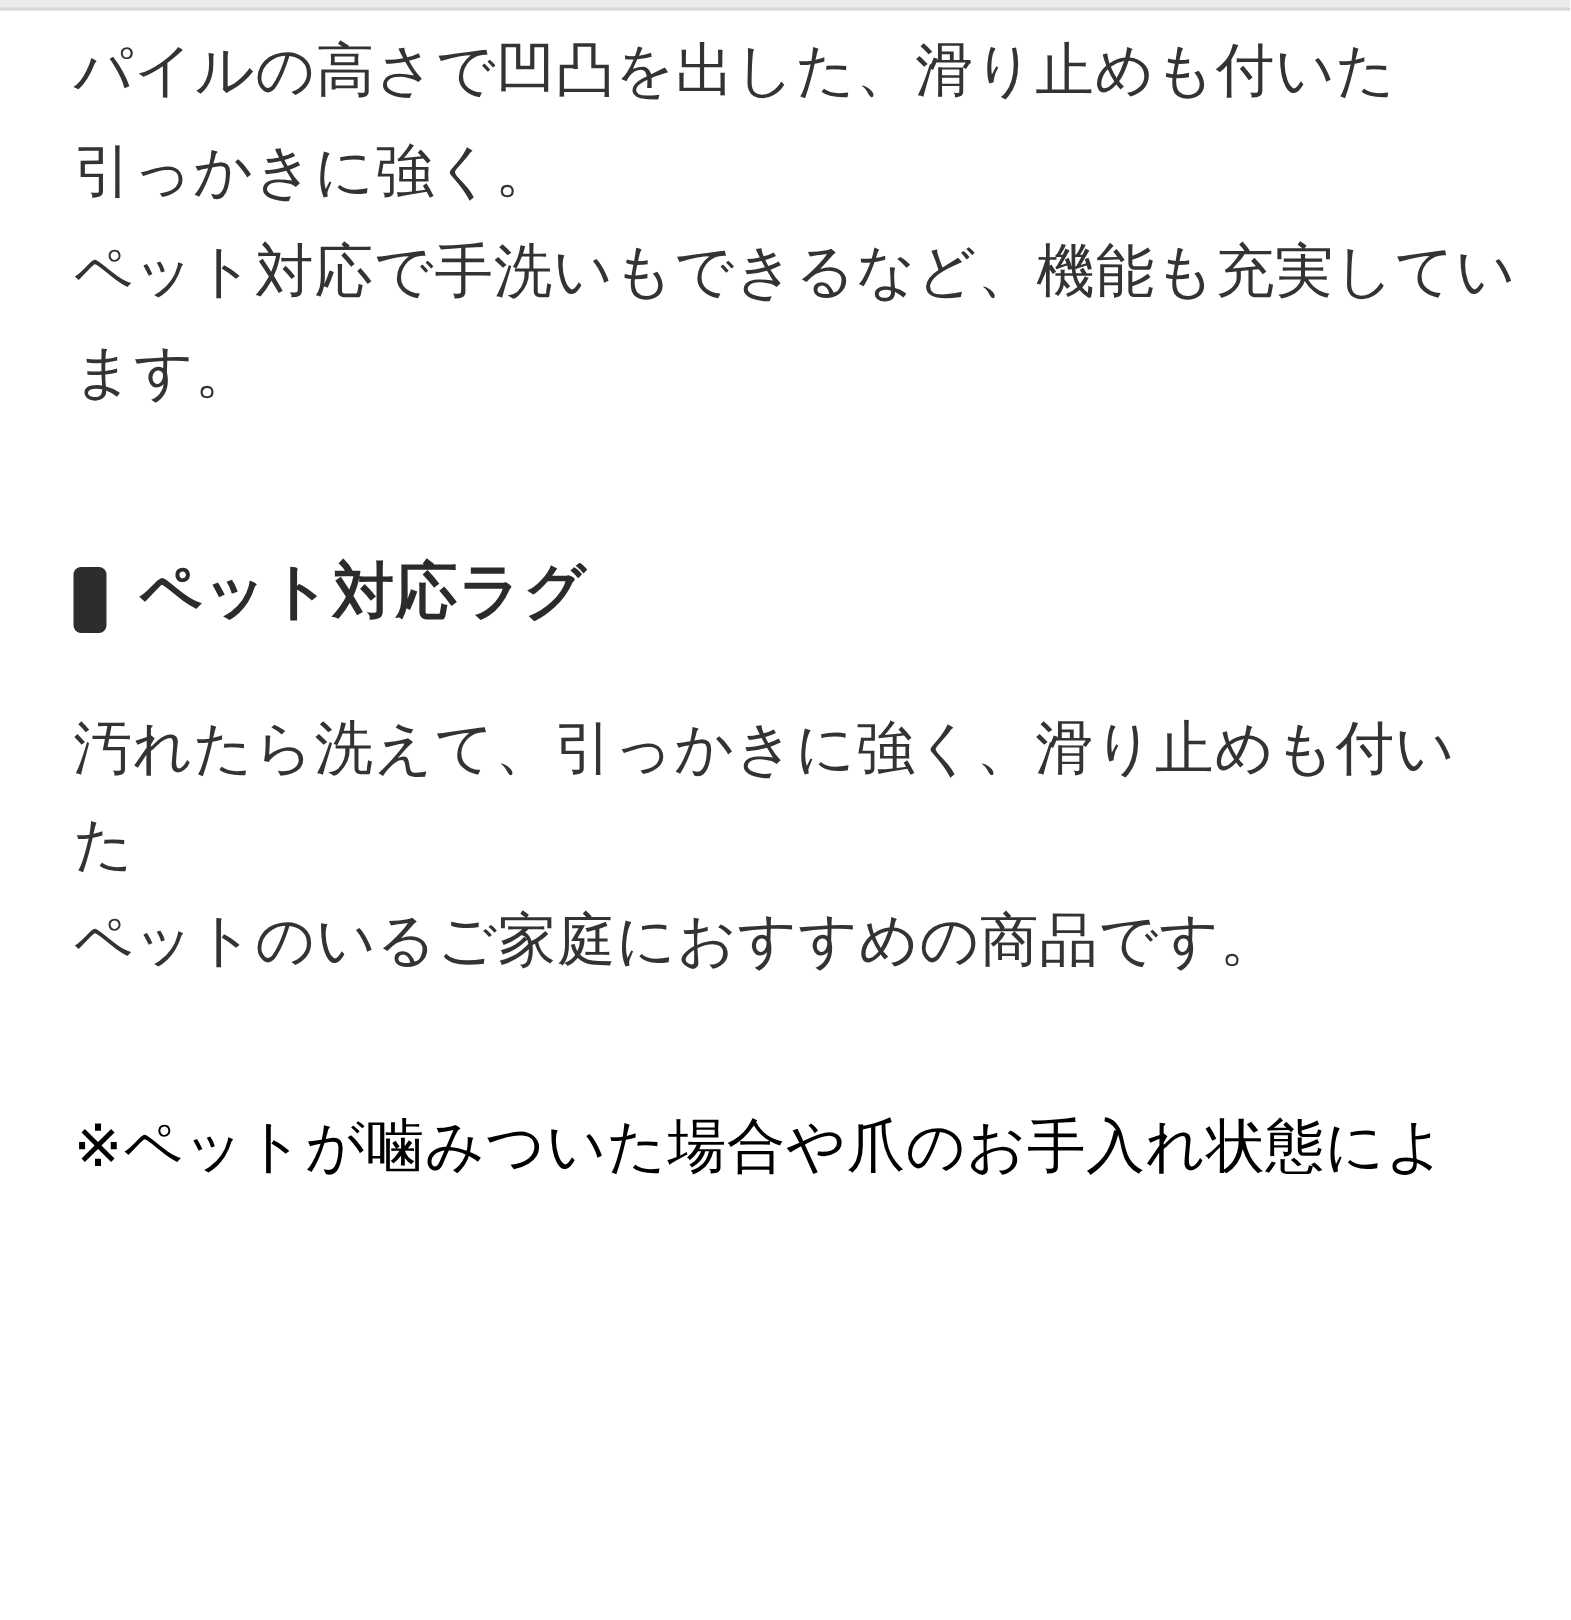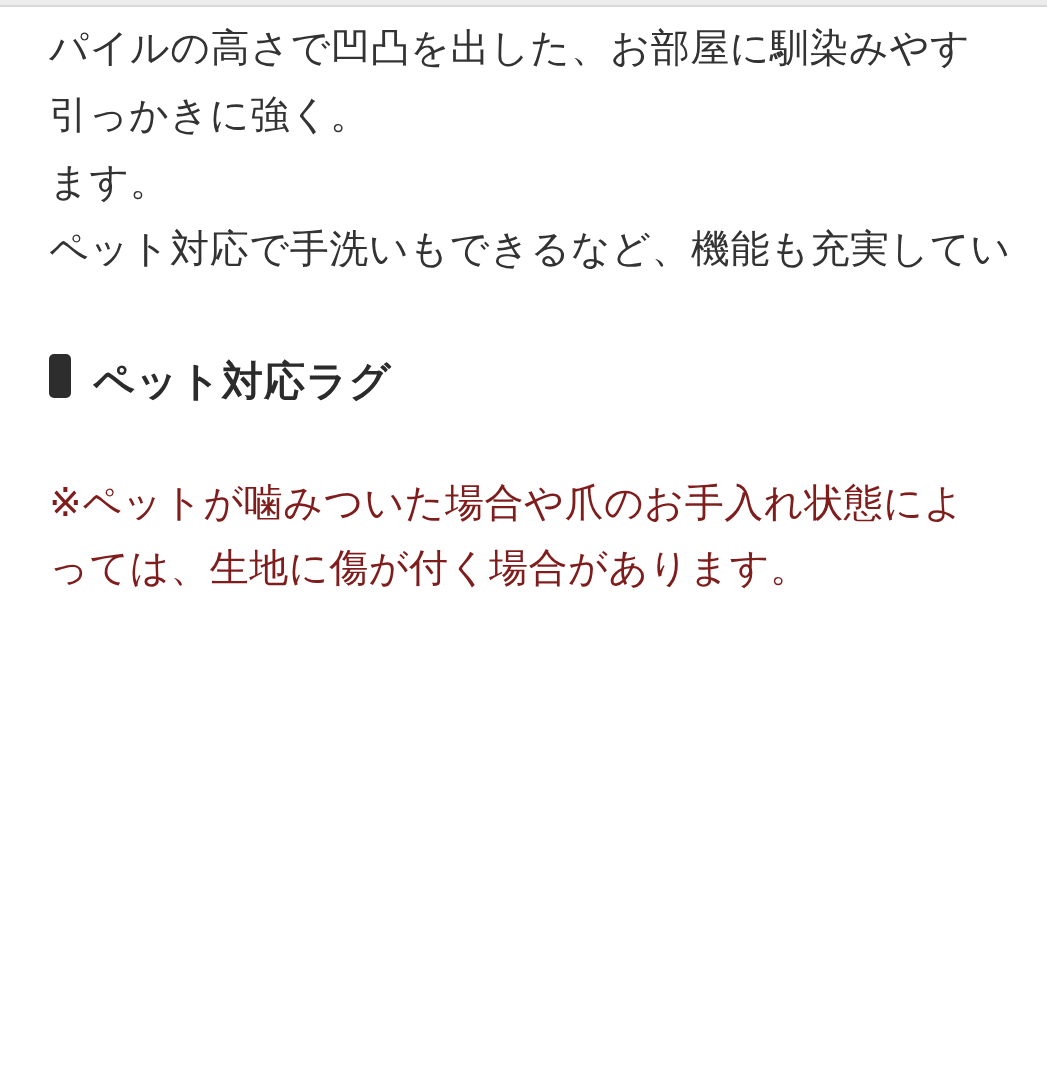--- a/index.html
+++ b/index.html
@@ -27,22 +27,22 @@
     font-size: 39px;
     line-height: 67px;
     color: #333333;
     letter-spacing: 0.5px;
   }
   .body-text .line {
     white-space: nowrap;
   }
   .section-heading {
     display: flex;
-    align-items: flex-start;
-    margin-top: 72px;
+    align-items: flex-end;
+    margin-top: 96px;
     height: 44px;
   }
   .heading-marker {
     width: 22px;
     height: 44px;
     background: #2d2d2d;
     border-radius: 5px;
     flex: 0 0 auto;
   }
   .heading-text {
@@ -57,45 +57,48 @@
     margin-top: 46px;
     font-size: 39px;
     line-height: 64px;
     color: #333333;
     letter-spacing: 0.5px;
   }
   .section-note {
     margin-top: 72px;
     font-size: 39px;
     line-height: 65px;
-    color: #7f1d1d;
+    color: #000000;
     letter-spacing: 0.5px;
   }
 </style>
 </head>
 <body>
 
 <div class="page">
 
   <div class="top-strip"></div>
 
   <div class="content">
 
     <div class="body-text">
-      <div class="line">パイルの高さで凹凸を出した、お部屋に馴染みやす</div>
+      <div class="line">パイルの高さで凹凸を出した、滑り止めも付いた</div>
       <div class="line">引っかきに強く。</div>
+      <div class="line">ペット対応で手洗いもできるなど、機能も充実してい</div>
       <div class="line">ます。</div>
-      <div class="line">ペット対応で手洗いもできるなど、機能も充実してい</div>
     </div>
 
     <div class="section-heading">
       <span class="heading-marker"></span>
       <span class="heading-text">ペット対応ラグ</span>
     </div>
 
+    <div class="section-body">
+      <div class="line">汚れたら洗えて、引っかきに強く、滑り止めも付いた</div>
+      <div class="line">ペットのいるご家庭におすすめの商品です。</div>
+    </div>
 
     <div class="section-note">
       <div class="line">※ペットが噛みついた場合や爪のお手入れ状態によ</div>
-      <div class="line">っては、生地に傷が付く場合があります。</div>
     </div>
 
   </div>
 </div>
 
 </body></html>

